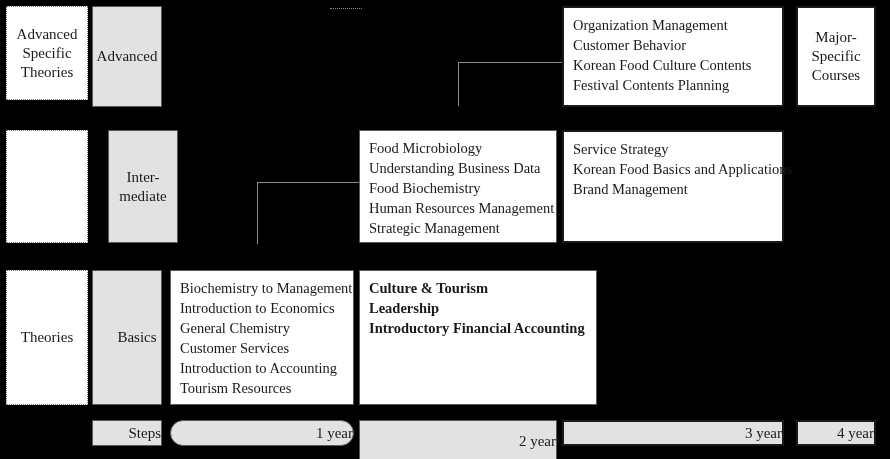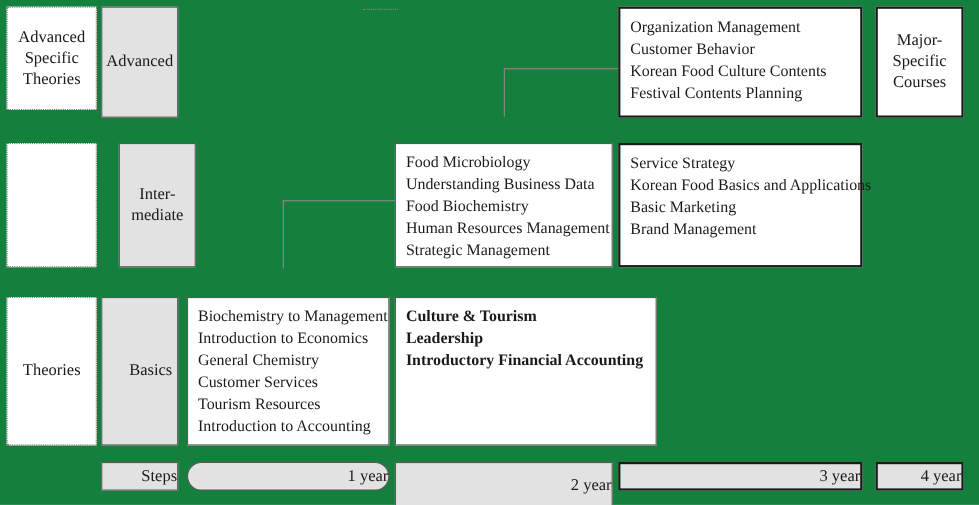--- a/index.html
+++ b/index.html
@@ -9,21 +9,21 @@
   }
   body {
     font-family: "Liberation Serif", serif;
     color: #1a1a1a;
   }
   #canvas {
     position: relative;
     width: 890px;
     height: 459px;
     overflow: hidden;
-    background: #15803d;
+    background: #000000;
   }
   .box {
     position: absolute;
     box-sizing: border-box;
     background: #ffffff;
   }
   .dotted {
     border: 1px dotted #777777;
   }
   .thin {
@@ -124,31 +124,30 @@
     <div class="row">Food Microbiology</div>
     <div class="row">Understanding Business Data</div>
     <div class="row">Food Biochemistry</div>
     <div class="row">Human Resources Management</div>
     <div class="row">Strategic Management</div>
   </div>
 
   <div class="box thick list-box" style="left:562px; top:130px; width:222px; height:113px;">
     <div class="row">Service Strategy</div>
     <div class="row">Korean Food Basics and Applications</div>
-    <div class="row">Basic Marketing</div>
     <div class="row">Brand Management</div>
   </div>
 
   <div class="box thin list-box" style="left:170px; top:270px; width:184px; height:135px;">
     <div class="row">Biochemistry to Management</div>
     <div class="row">Introduction to Economics</div>
     <div class="row">General Chemistry</div>
     <div class="row">Customer Services</div>
+    <div class="row">Introduction to Accounting</div>
     <div class="row">Tourism Resources</div>
-    <div class="row">Introduction to Accounting</div>
   </div>
 
   <div class="box thin list-box" style="left:359px; top:270px; width:238px; height:135px;font-weight:bold;">
     <div class="row">Culture &amp; Tourism</div>
     <div class="row">Leadership</div>
     <div class="row">Introductory Financial Accounting</div>
   </div>
 
   <div class="box thin grey footer-label" style="left:92px; top:420px; width:70px; height:26px;">
     <span>Steps</span>

